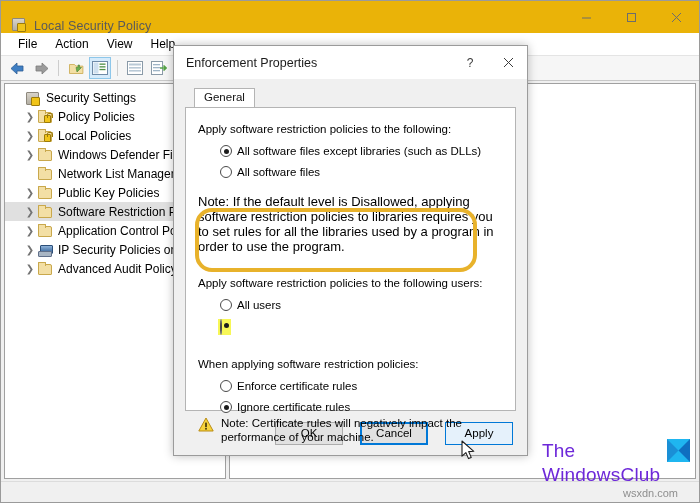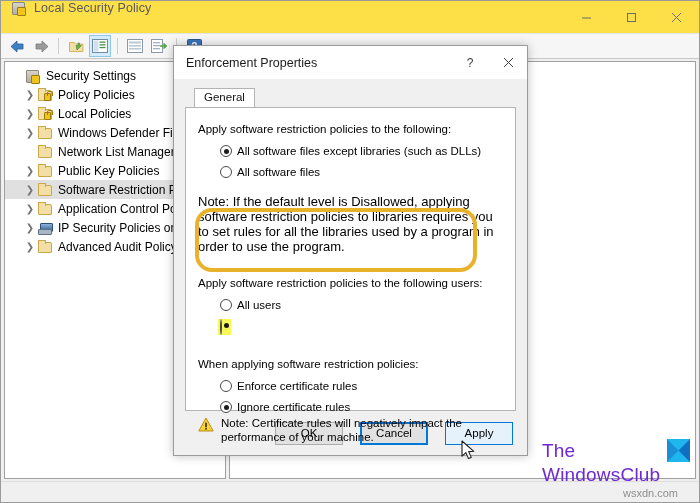--- a/index.html
+++ b/index.html
@@ -17,22 +17,22 @@
   
   #mmc-window {
     position:absolute; left:0; top:0; width:700px; height:503px;
     background:#f0f0f0;
     border:1px solid #9a9a9a;
     display:flex; flex-direction:column;
   }
 
   
   .titlebar {
-    height:32px; background:#fde047;
-    display:flex; align-items:flex-start;
+    height:32px; background:#eab308;
+    display:flex; align-items:flex-end;
     flex:0 0 auto;
     position:relative;
   }
   .titlebar .tb-icon {
     margin-left:10px; margin-right:7px;
     width:16px; height:16px; position:relative; flex:0 0 auto;
   }
   .title-text {
     font-size:12.5px; color:#5a5a5a; letter-spacing:.1px;
   }
@@ -268,20 +268,26 @@
       </div>
       <div class="tb-btn">
         <svg width="11" height="11" viewBox="0 0 11 11">
             <line x1="1" y1="1" x2="10" y2="10" stroke="#6d6d6d" stroke-width="1"></line>
             <line x1="10" y1="1" x2="1" y2="10" stroke="#6d6d6d" stroke-width="1"></line>
           </svg>
       </div>
     </div>
   </div>
 
+  <div class="menubar">
+    <div class="menu-item">File</div>
+    <div class="menu-item">Action</div>
+    <div class="menu-item">View</div>
+    <div class="menu-item">Help</div>
+  </div>
 
   <div class="toolbar">
     <div class="tbar-btn">
       <svg width="17" height="15" viewBox="0 0 17 15">
           <path d="M8 2 L2 7.5 L8 13 L8 10 L14 10 L14 5 L8 5 Z" fill="#3f7fc4" stroke="#2d5e94" stroke-width=".8"></path>
         </svg>
     </div>
     <div class="tbar-btn">
       <svg width="17" height="15" viewBox="0 0 17 15">
           <path d="M9 2 L15 7.5 L9 13 L9 10 L3 10 L3 5 L9 5 Z" fill="#9b9b9b" stroke="#7b7b7b" stroke-width=".8"></path>

